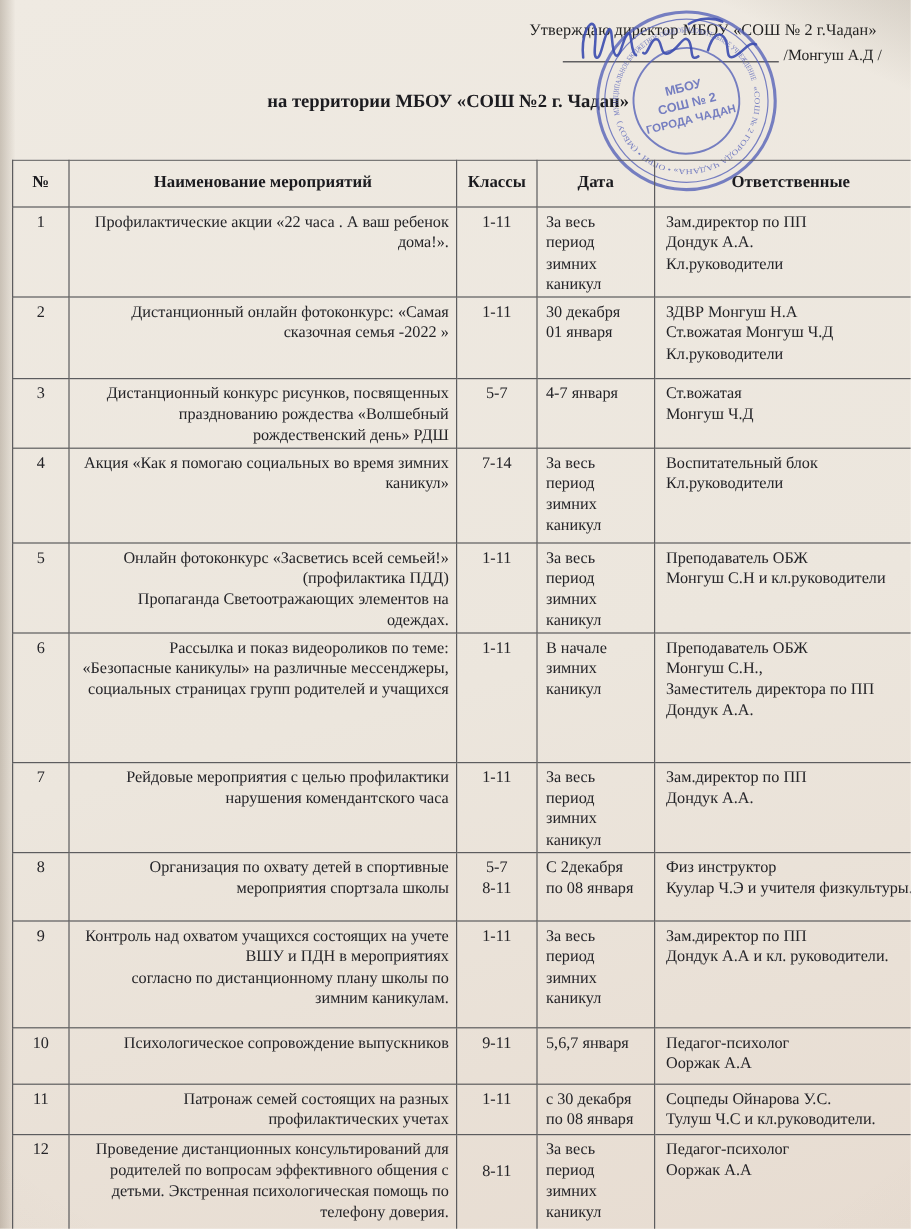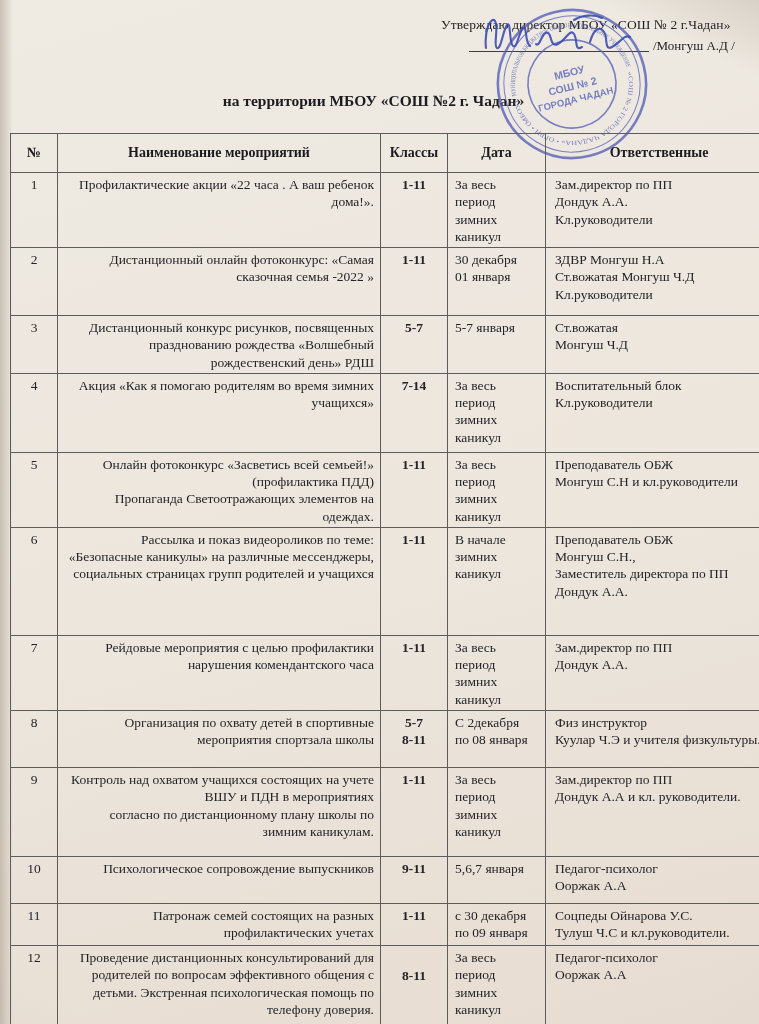--- a/index.html
+++ b/index.html
@@ -28,42 +28,42 @@
   }
   .approver{
     position:absolute;top:38px;left:653px;font-size:13px;color:#222;white-space:nowrap;
   }
   .sig-svg{position:absolute;top:8px;left:478px;z-index:3;}
   .stamp-svg{position:absolute;top:0px;left:488px;z-index:2;}
   .doc-title{
     position:absolute;top:73px;left:0;width:747px;text-align:center;z-index:1;
     font-weight:bold;font-size:15.5px;line-height:1.28;color:#1c1c20;
   }
-  .doc-title .t2{margin-top:18px;}
+  .doc-title .t2{margin-top:2px;}
   .table-wrap{position:absolute;top:133px;left:10px;width:749px;overflow:hidden;z-index:4;}
   table.plan{
     border-collapse:collapse;table-layout:fixed;width:762px;
     font-size:13.5px;line-height:1.28;color:#242428;
   }
   table.plan col.c-num{width:47px}
   table.plan col.c-event{width:323px}
   table.plan col.c-classes{width:67px}
   table.plan col.c-date{width:98px}
   table.plan col.c-resp{width:227px}
   table.plan th,table.plan td{
     border:1px solid #5c5c5e;vertical-align:top;
     white-space:pre-line;overflow:hidden;
   }
   table.plan th{
     height:34px;font-size:14px;font-weight:bold;text-align:center;
     vertical-align:middle;padding:2px 2px;color:#1b1b1f;
   }
   td.num{text-align:center;padding:3px 2px;}
   td.event{padding:3px 6px 2px 9px;text-align:right;}
-  td.classes{text-align:center;padding:3px 2px;font-weight:bold;}
+  td.classes{text-align:center;padding:3px 2px;}
   td.date{padding:3px 2px 2px 7px;}
   td.resp{padding:3px 4px 2px 9px;}
   tbody tr:nth-child(1) td{height:67px}
   tbody tr:nth-child(2) td{height:61px}
   tbody tr:nth-child(3) td{height:42px}
   tbody tr:nth-child(4) td{height:72px}
   tbody tr:nth-child(5) td{height:60px}
   tbody tr:nth-child(6) td{height:101px}
   tbody tr:nth-child(7) td{height:68px}
   tbody tr:nth-child(8) td{height:50px}
@@ -159,27 +159,27 @@
             <td class="date">30 декабря
 01 января</td>
             <td class="resp">ЗДВР  Монгуш Н.А
 Ст.вожатая  Монгуш Ч.Д
 Кл.руководители</td>
           </tr>
           <tr>
             <td class="num">3</td>
             <td class="event">Дистанционный конкурс рисунков, посвященных празднованию рождества «Волшебный рождественский  день»  РДШ</td>
             <td class="classes">5-7</td>
-            <td class="date">5-7 января</td>
+            <td class="date">4-7 января</td>
             <td class="resp">Ст.вожатая
 Монгуш Ч.Д</td>
           </tr>
           <tr>
             <td class="num">4</td>
-            <td class="event">Акция  «Как я помогаю родителям во время зимних учащихся»</td>
+            <td class="event">Акция  «Как я помогаю социальных во время зимних каникул»</td>
             <td class="classes">7-14</td>
             <td class="date">За весь
 период
 зимних
 каникул</td>
             <td class="resp">Воспитательный блок
 Кл.руководители</td>
           </tr>
           <tr>
             <td class="num">5</td>
@@ -244,21 +244,21 @@
             <td class="classes">9-11</td>
             <td class="date">5,6,7 января</td>
             <td class="resp">Педагог-психолог
 Ооржак А.А</td>
           </tr>
           <tr>
             <td class="num">11</td>
             <td class="event">Патронаж  семей состоящих на разных профилактических учетах</td>
             <td class="classes">1-11</td>
             <td class="date">с 30 декабря
-по 09 января</td>
+по 08 января</td>
             <td class="resp">Соцпеды Ойнарова У.С.
 Тулуш Ч.С и кл.руководители.</td>
           </tr>
           <tr>
             <td class="num">12</td>
             <td class="event">Проведение дистанционных консультирований для родителей по вопросам эффективного общения с детьми. Экстренная психологическая помощь по телефону доверия.</td>
             <td class="classes">8-11</td>
             <td class="date">За весь
 период
 зимних

